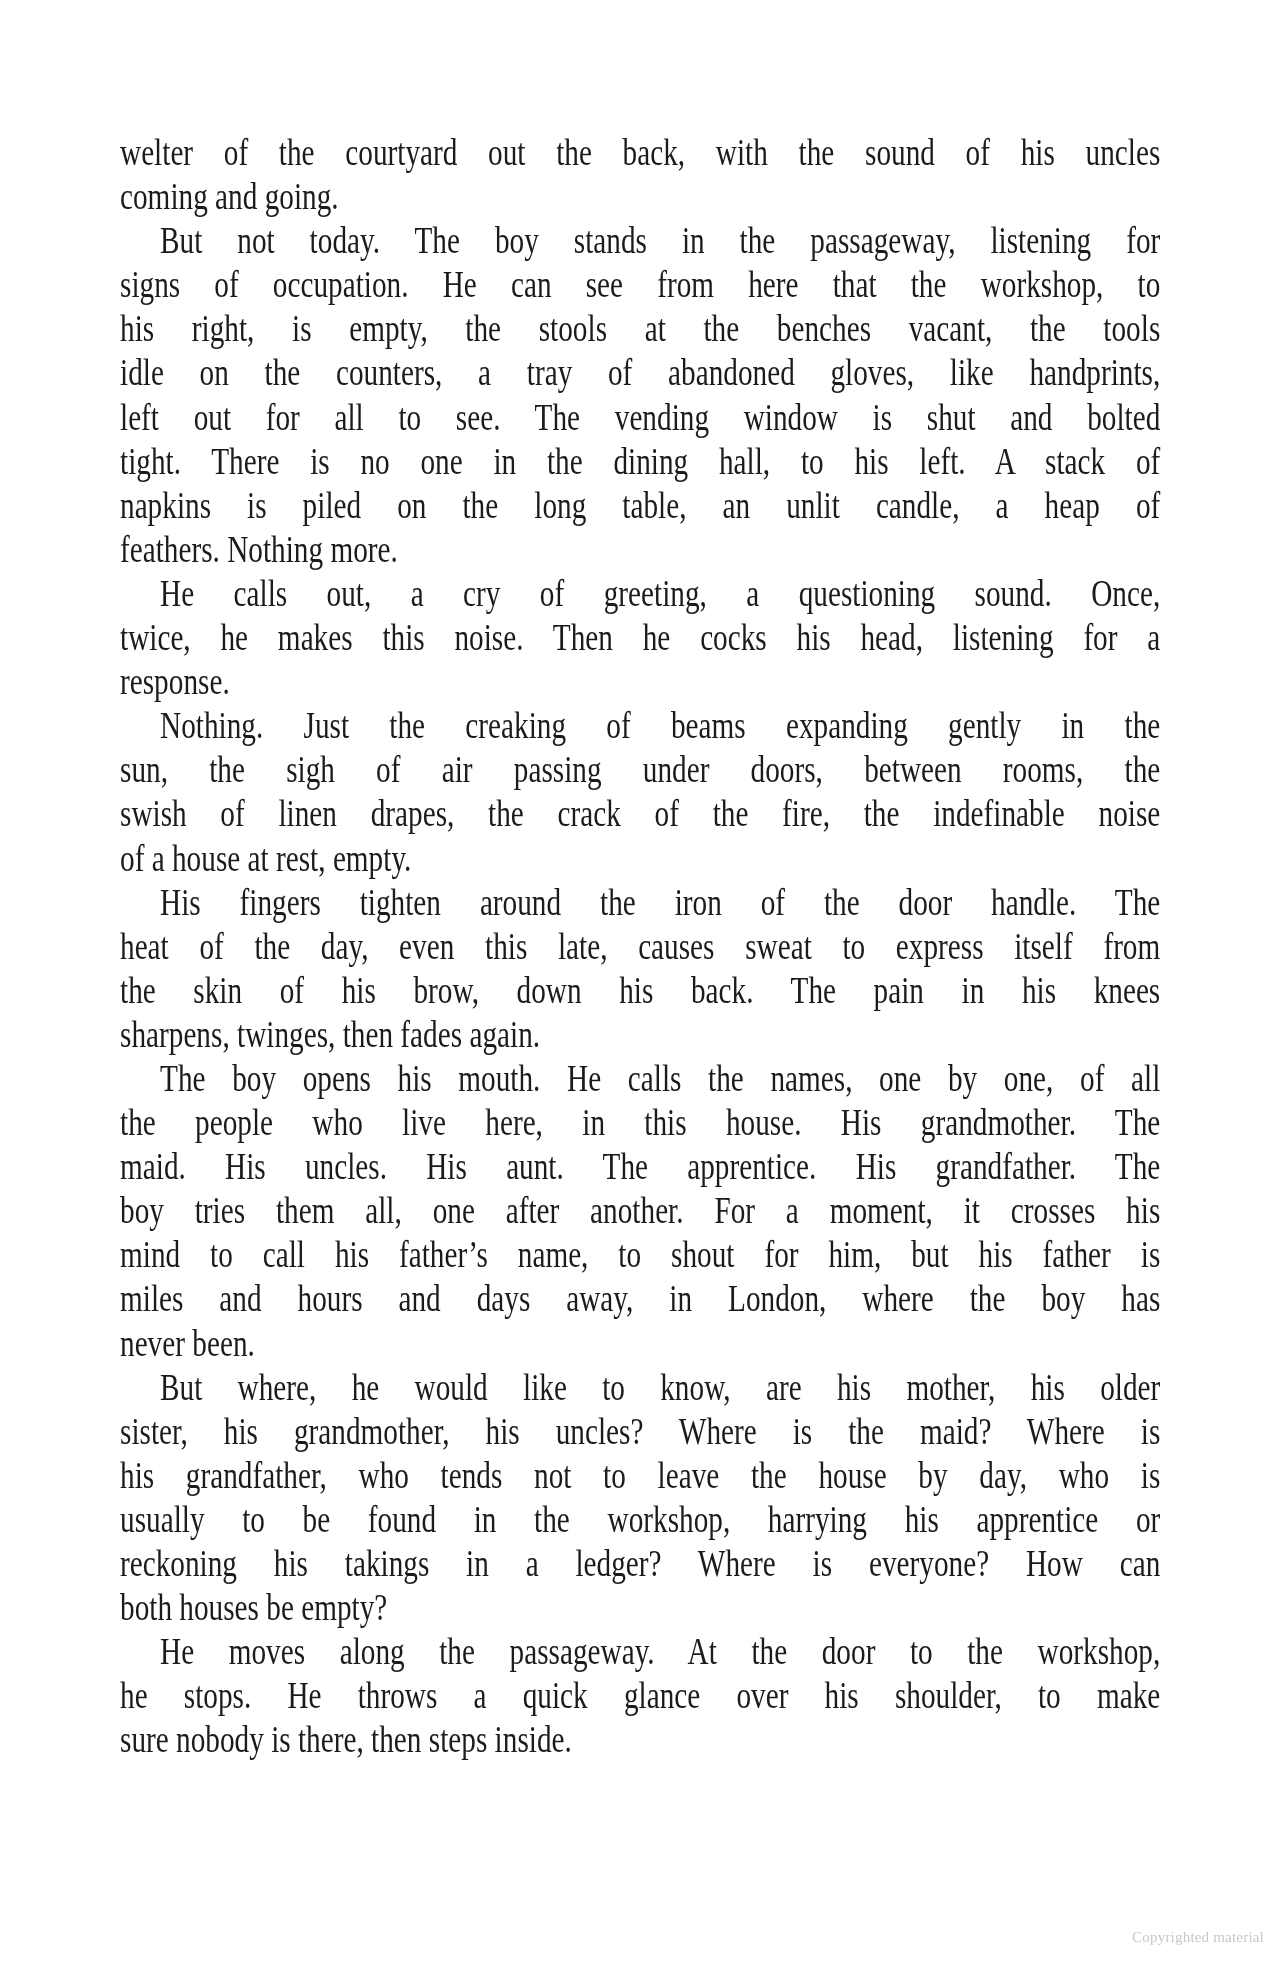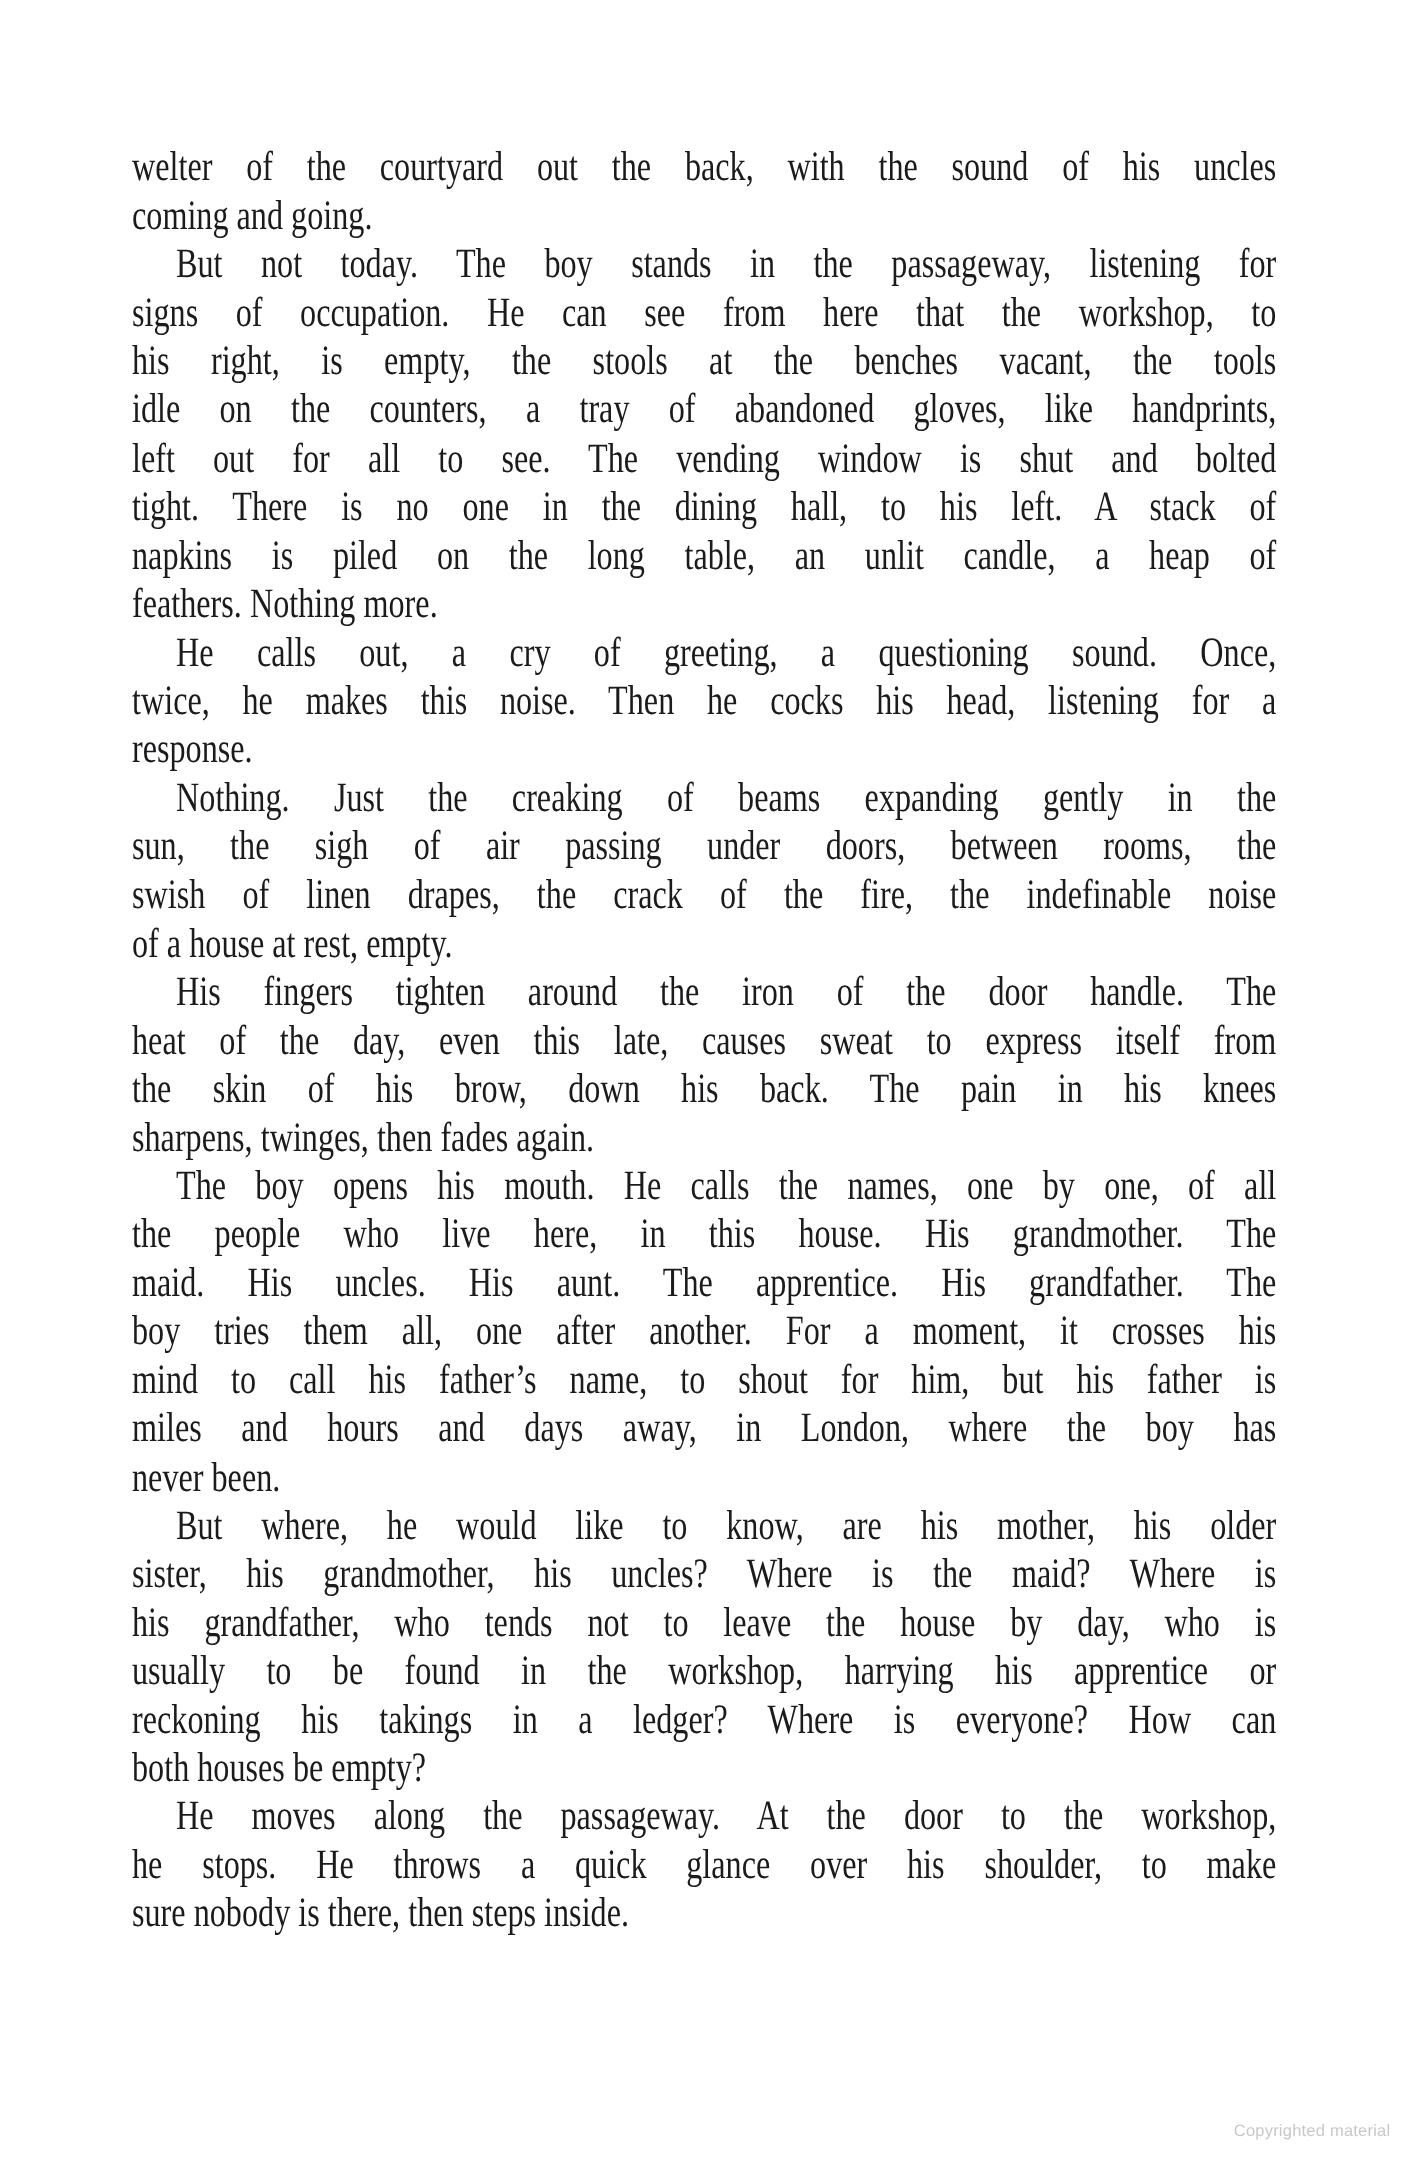--- a/index.html
+++ b/index.html
@@ -95,14 +95,14 @@
         <div class="line">usually to be found in the workshop, harrying his apprentice or</div>
         <div class="line">reckoning his takings in a ledger? Where is everyone? How can</div>
         <div class="line last">both houses be empty?</div>
       </div>
       <div class="para">
         <div class="line indent">He moves along the passageway. At the door to the workshop,</div>
         <div class="line">he stops. He throws a quick glance over his shoulder, to make</div>
         <div class="line last">sure nobody is there, then steps inside.</div>
       </div>
     </div>
-  <div class="footer-note" style="color: rgb(200, 200, 200);">Copyrighted material</div>
+  <div class="footer-note" style="color: rgb(200, 200, 200); font-family: Liberation Serif, serif;">Copyrighted material</div>
 </div>
 
 </body></html>

